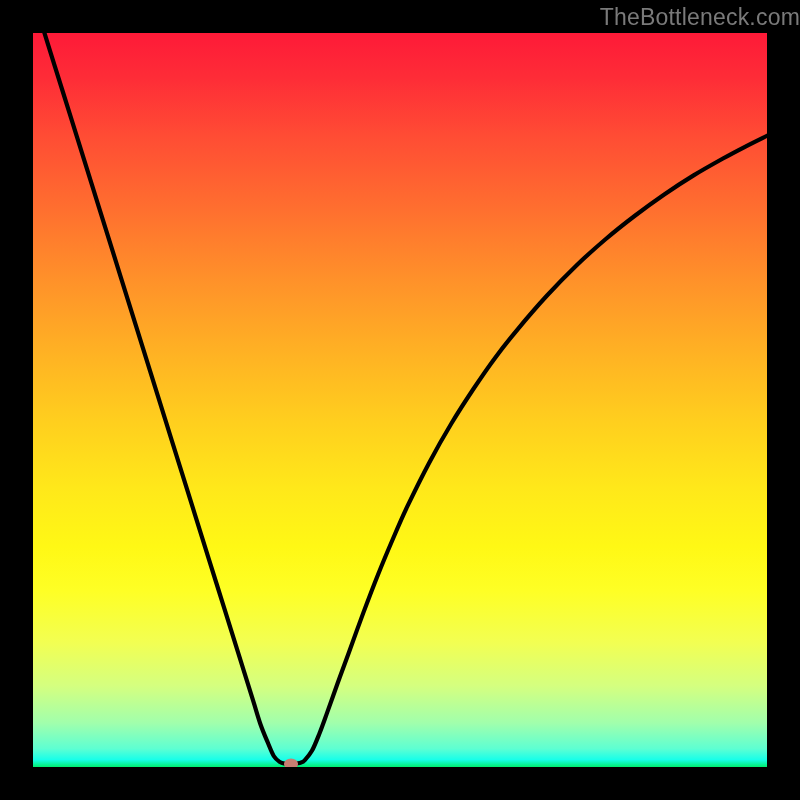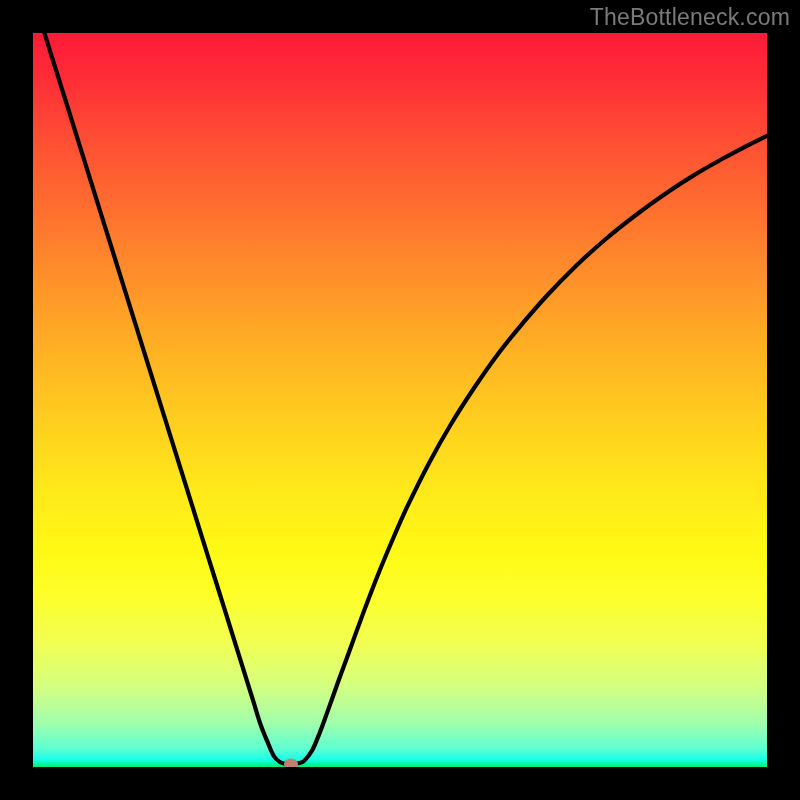--- a/index.html
+++ b/index.html
@@ -6,21 +6,21 @@
   html, body { width: 800px; height: 800px; overflow: hidden; background: #000; }
   .frame {
     position: relative;
     width: 800px;
     height: 800px;
     background: #000;
   }
   .watermark {
     position: absolute;
     top: 4px;
-    right: 10px;
+    right: 0;
     color: #7a7a7a;
     font-family: Arial, Helvetica, sans-serif;
     font-size: 23px;
     font-weight: 500;
     letter-spacing: 0.2px;
     z-index: 10;
   }
   .plot-area {
     position: absolute;
     left: 33px;

